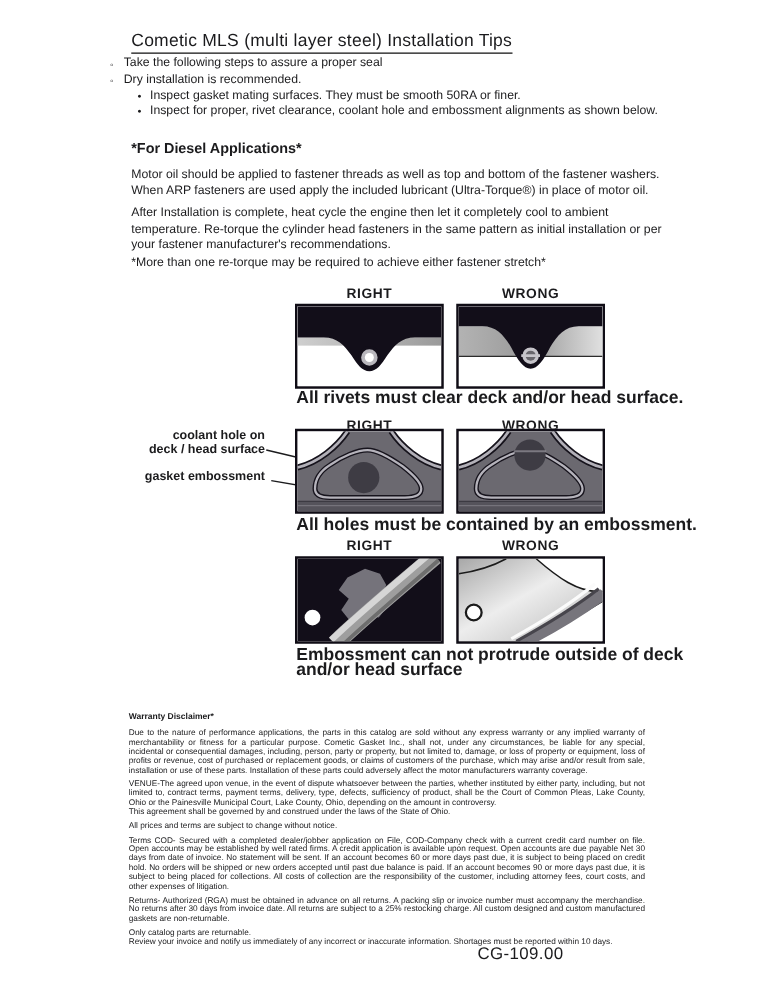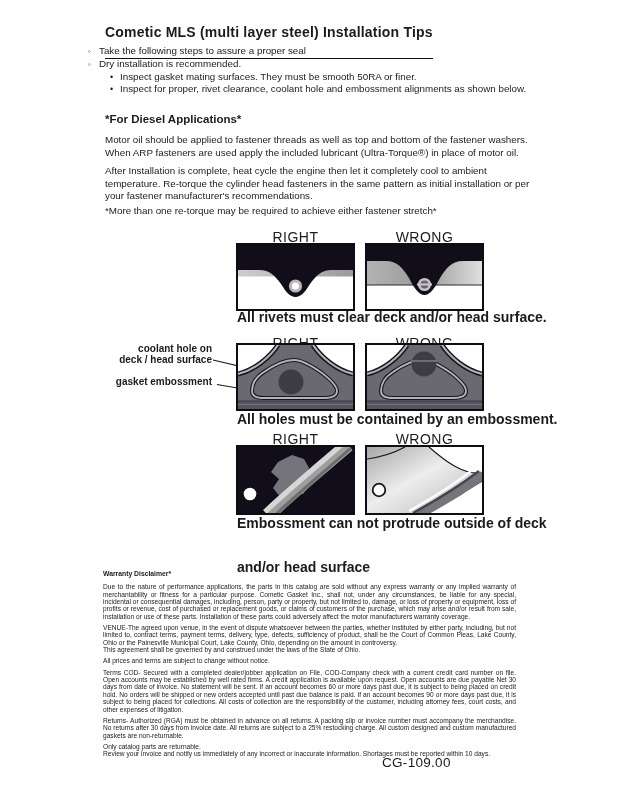--- a/index.html
+++ b/index.html
@@ -2,35 +2,35 @@
 <html><head>
 <meta charset="utf-8">
 <style>
   html,body { margin:0; padding:0; background:#ffffff; }
   .page {
     position:relative; width:618px; height:800px; background:#ffffff;
     font-family:"Liberation Sans","DejaVu Sans",sans-serif; color:#1b1b1d; overflow:hidden;
   }
   .title {
     position:absolute; left:105px; top:24px; margin:0;
-    font-size:14px; font-weight:bold; letter-spacing:0.2px;
-    border-bottom:1.6px solid #111; padding-bottom:18px; display:inline-block;
+    font-size:14px; font-weight:normal; letter-spacing:0.2px;
+    border-bottom:1.6px solid #111; padding-bottom:2px; display:inline-block;
   }
   .tips { position:absolute; left:88px; top:45px; font-size:9.8px; line-height:11.8px; }
   .tip-row { white-space:nowrap; }
   .tip-row .marker { display:inline-block; width:11px; font-size:8px; vertical-align:top; padding-top:1px; }
   .tip-sub { padding-left:22px; }
   .tip-sub .marker { width:10px; font-size:9px; }
   .diesel-heading { position:absolute; left:105px; top:113px; margin:0; font-size:11.5px; font-weight:bold; }
   .para { position:absolute; left:105px; width:432px; margin:0; font-size:9.8px; line-height:12.6px; }
   .p-oil  { top:134px; }
   .p-heat { top:165px; }
   .note   { position:absolute; left:105px; top:205px; margin:0; font-size:9.8px; }
 
-  .fig-header { position:absolute; width:119px; text-align:center; font-size:14px; font-weight:normal; letter-spacing:0.5px; }
+  .fig-header { position:absolute; width:119px; text-align:center; font-size:11px; font-weight:bold; letter-spacing:0.5px; }
   .fig { position:absolute; width:119px; border:2px solid #0f0c15; box-sizing:border-box; background:#fff; }
   .fig svg { display:block; }
   .fig-caption { position:absolute; font-size:14px; font-weight:bold; line-height:12px; }
 
   .lbl { position:absolute; left:105px; width:107px; text-align:right; font-size:10px; font-weight:bold; line-height:10.6px; }
   .lbl-coolant { top:344px; }
   .lbl-emb { top:377px; }
   .leader-svg { position:absolute; left:100px; top:340px; }
 
   .fineprint { position:absolute; left:103px; top:570px; width:413px; font-size:6.6px; line-height:7.35px; text-align:justify; }
@@ -190,21 +190,21 @@
       <path d="M54,66 H115 V34 C96,46 72,58 54,66 Z" fill="#ffffff"></path>
       <path d="M54,66 C72,58 96,46 115,34" stroke="#1b1b1b" stroke-width="1.2" fill="none"></path>
       <path d="M50,68 C70,58 94,44 116,28" stroke="#77757c" stroke-width="9" fill="none"></path>
       <path d="M46,66 C66,55 90,41 112,24" stroke="#47454c" stroke-width="2.5" fill="none"></path>
       <path d="M42,64 C62,53 86,39 109,20" stroke="#fbfbfb" stroke-width="2.5" fill="none"></path>
       <circle cx="12" cy="43" r="6.3" fill="#ffffff" stroke="#1b1b1b" stroke-width="1.8"></circle>
     </svg>
   </div>
 
   <div class="fig-caption" style="left:237px; top:517px;">Embossment can not protrude outside of deck</div>
-  <div class="fig-caption" style="left:237px; top:529px;margin-top:32px;">and/or head surface</div>
+  <div class="fig-caption" style="left:237px; top:529px;">and/or head surface</div>
 
   <div class="fineprint">
     <h4>Warranty Disclaimer*</h4>
     <p>Due to the nature of performance applications, the parts in this catalog are sold without any express warranty or any implied warranty of merchantability or fitness for a particular purpose.  Cometic Gasket Inc., shall not, under any circumstances, be liable for any special, incidental or consequential damages, including, person, party or property, but not limited to, damage, or loss of property or equipment, loss of profits or revenue, cost of purchased or replacement goods, or claims of customers of the purchase, which may arise and/or result from sale, installation or use of these parts.  Installation of these parts could adversely affect the motor manufacturers warranty coverage.</p>
     <p class="tight">VENUE-The agreed upon venue, in the event of dispute whatsoever between the parties, whether instituted by either party, including, but not limited to, contract terms, payment terms, delivery, type, defects, sufficiency of product, shall be the Court of Common Pleas, Lake County, Ohio or the Painesville Municipal Court, Lake County, Ohio, depending on the amount in controversy.</p>
     <p>This agreement shall be governed by and construed under the laws of the State of Ohio.</p>
     <p>All prices and terms are subject to change without notice.</p>
     <p>Terms COD- Secured with a completed dealer/jobber application on File, COD-Company check with a current credit card number on file.  Open accounts may be established by well rated firms.  A credit application is available upon request.  Open accounts are due payable Net 30 days from date of invoice.  No statement will be sent.  If an account becomes 60 or more days past due, it is subject to being placed on credit hold.  No orders will be shipped or new orders accepted until past due balance is paid.  If an account becomes 90 or more days past due, it is subject to being placed for collections.  All costs of collection are the responsibility of the customer, including attorney fees, court costs, and other expenses of litigation.</p>
     <p>Returns- Authorized (RGA) must be obtained in advance on all returns.  A packing slip or invoice number must accompany the merchandise.  No returns after 30 days from invoice date.  All returns are subject to a 25% restocking charge.  All custom designed and custom manufactured gaskets are non-returnable.</p>
     <p class="tight">Only catalog parts are returnable.</p>

